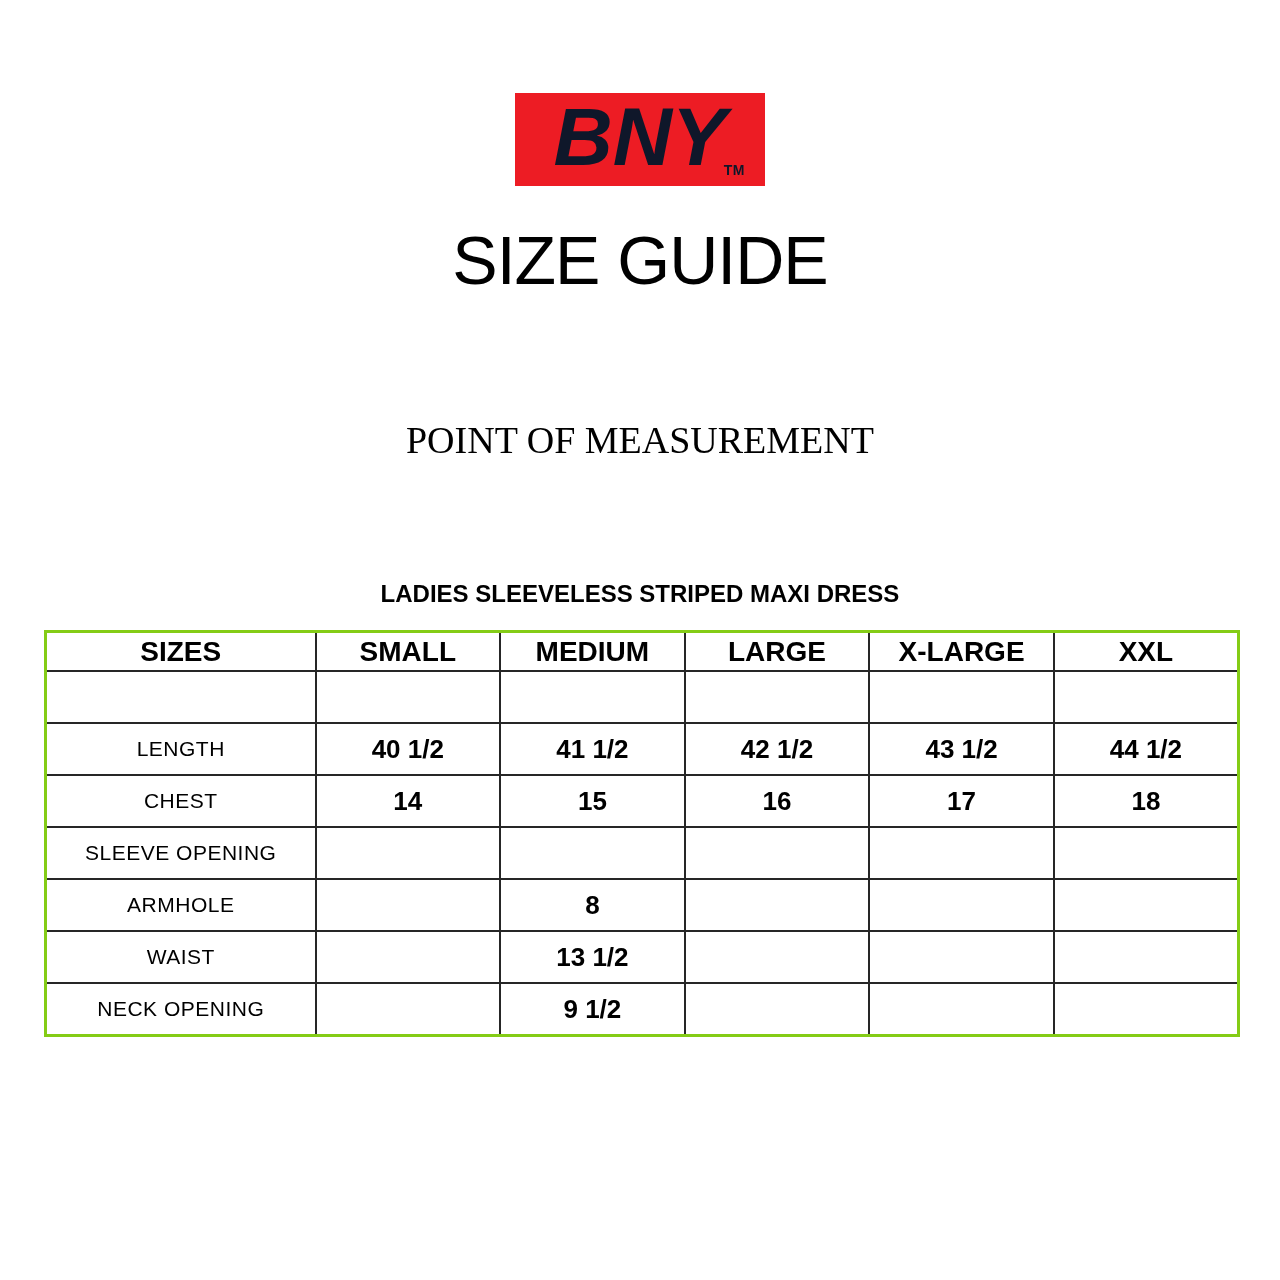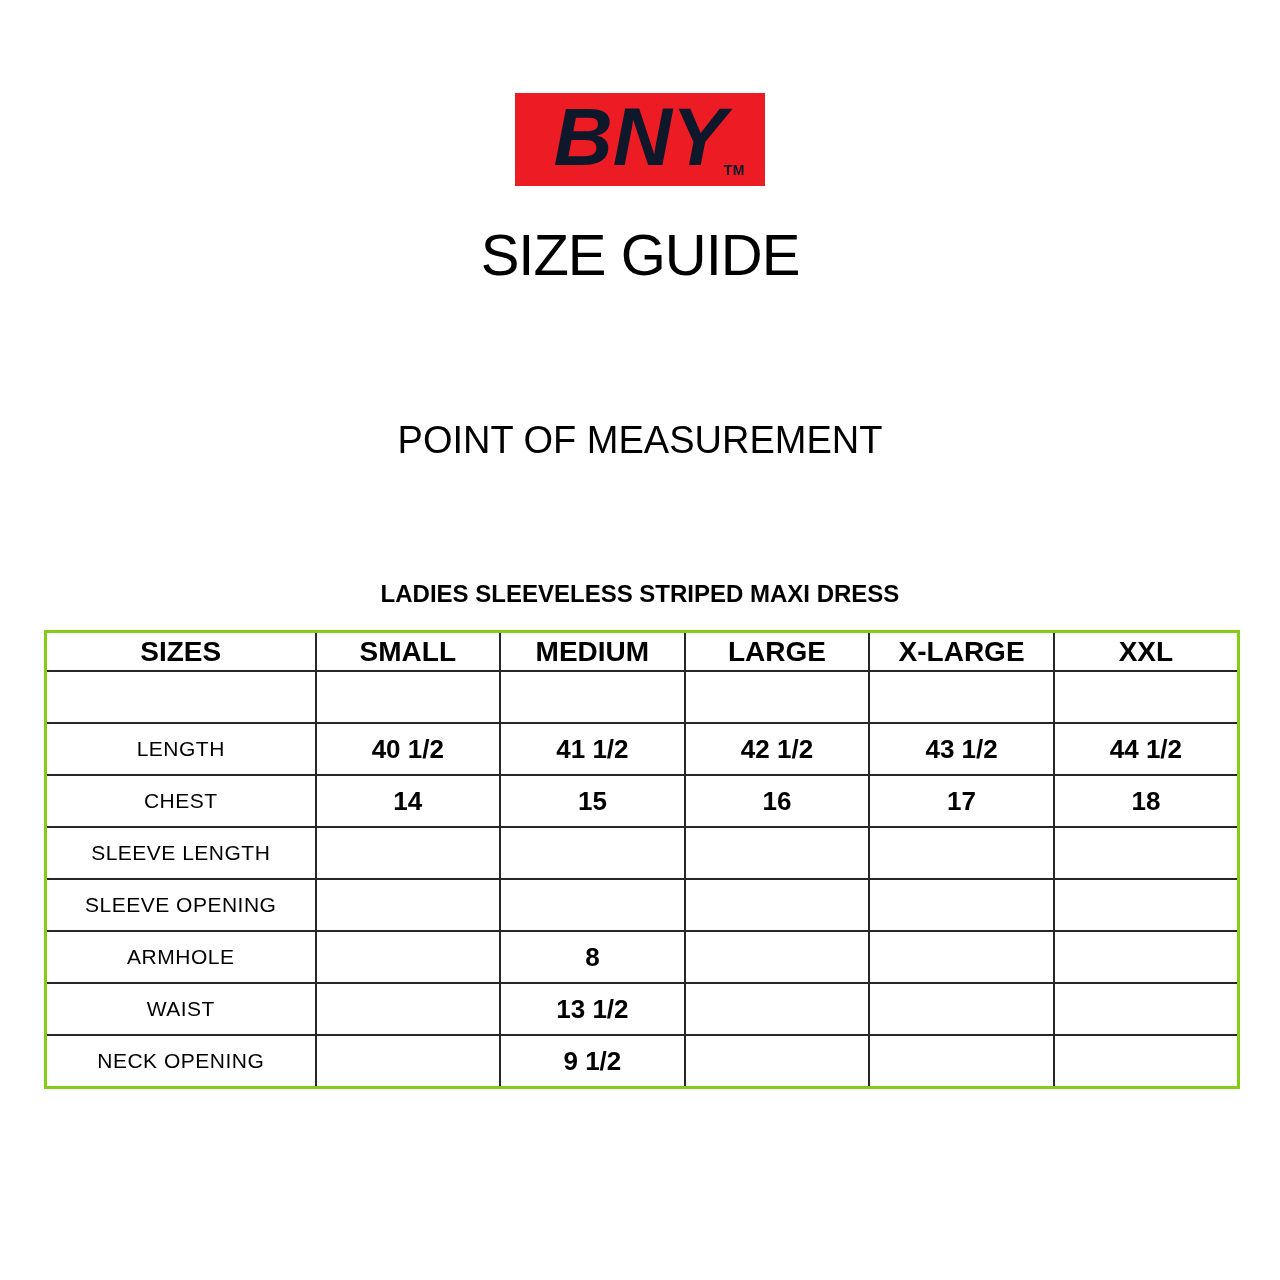--- a/index.html
+++ b/index.html
@@ -50,38 +50,39 @@
     right: 20px;
     bottom: 8px;
     font-size: 14px;
     font-weight: 700;
     font-style: normal;
     letter-spacing: 0.5px;
   }
   
   .main-title {
     top: 226px;
-    font-size: 58px;
+    font-size: 68px;
     font-weight: 400;
     line-height: 1;
     letter-spacing: -1px;
   }
   .sub-title {
     top: 324px;
     font-size: 74px;
     font-weight: 700;
     line-height: 1;
     letter-spacing: -2px;
   }
   .pom-label {
     top: 421px;
     font-size: 38px;
     font-weight: 400;
     line-height: 1;
     letter-spacing: 0px;
+    font-family: Liberation Serif, serif;
   }
   .table-title {
     top: 582px;
     font-size: 24px;
     font-weight: 700;
     line-height: 1;
     letter-spacing: 0px;
   }
   
   table.size-table {
@@ -174,28 +175,20 @@
       </tr>
       <tr>
         <td class="lbl">CHEST</td>
         <td class="val">14</td>
         <td class="val">15</td>
         <td class="val">16</td>
         <td class="val">17</td>
         <td class="val">18</td>
       </tr>
       <tr>
-        <td class="lbl">SLEEVE LENGTH</td>
-        <td class="val"></td>
-        <td class="val"></td>
-        <td class="val"></td>
-        <td class="val"></td>
-        <td class="val"></td>
-      </tr>
-      <tr>
         <td class="lbl">SLEEVE OPENING</td>
         <td class="val"></td>
         <td class="val"></td>
         <td class="val"></td>
         <td class="val"></td>
         <td class="val"></td>
       </tr>
       <tr>
         <td class="lbl">ARMHOLE</td>
         <td class="val"></td>

